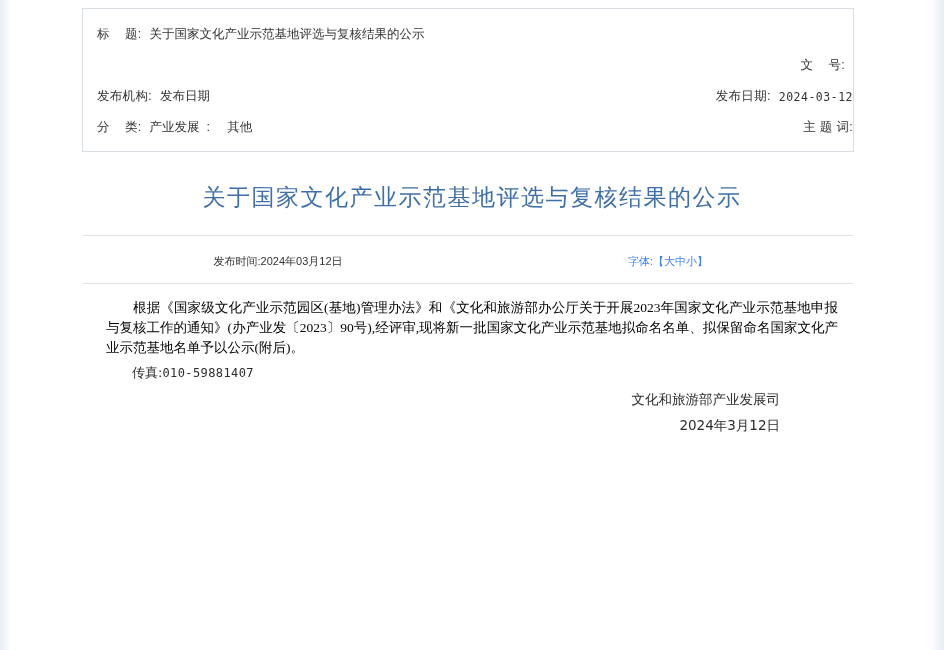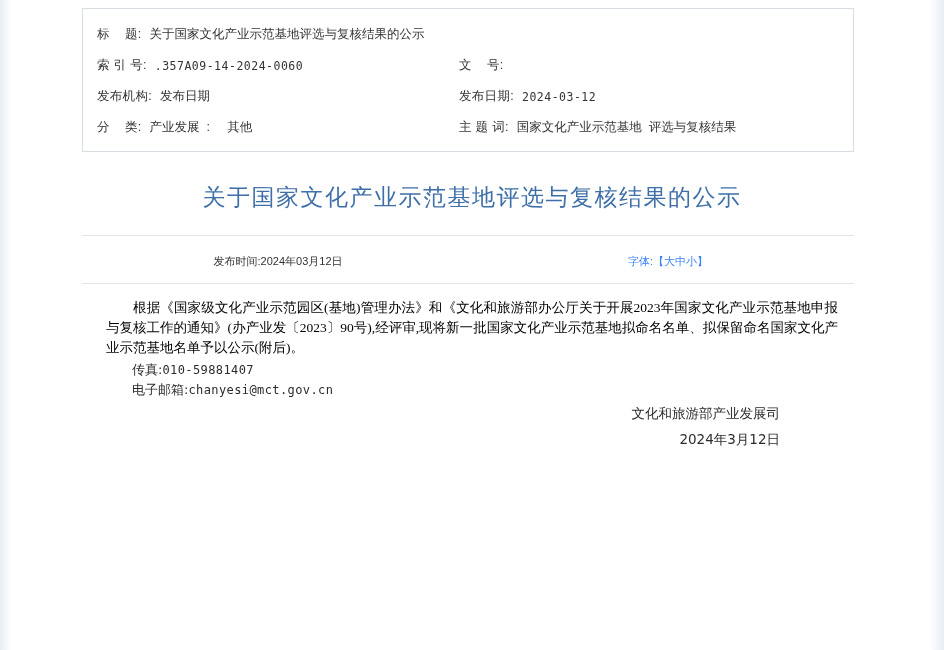--- a/index.html
+++ b/index.html
@@ -66,21 +66,21 @@
     font-size: 12.5px;
     padding-left: 8px;
     white-space: pre;
   }
   .meta-value.mono {
     font-family: "DejaVu Sans Mono", monospace;
     font-size: 11.5px;
     letter-spacing: 0.5px;
   }
   .col-a { width: 362px; display: flex; align-items: center; }
-  .col-b { flex: 1; display: flex; align-items: center; }
+  .col-b { flex: 1; display: flex; align-items: center; justify-content: flex-end; }
 
   
   .doc-title {
     text-align: center;
     font-size: 23px;
     color: #3f6fa8;
     letter-spacing: 1.5px;
     margin-top: 30px;
     margin-bottom: 22px;
     font-family: "DejaVu Sans", sans-serif;
@@ -121,21 +121,21 @@
     font-size: 13.5px;
     line-height: 20px;
     text-indent: 2em;
     text-align: justify;
     color: #000000;
     margin: 0 0 2px 0;
     font-family: Liberation Serif, serif;
   }
   .contact {
     font-size: 13px;
-    line-height: 20px;
+    line-height: 26px;
     text-indent: 2em;
     color: #2b2b2b;
     margin: 0;
     font-family: "DejaVu Sans", sans-serif;
   }
   .contact .mono {
     font-family: "DejaVu Sans Mono", monospace;
     font-size: 12px;
     letter-spacing: 0.4px;
   }
@@ -160,24 +160,20 @@
   <div class="meta-table">
 
     <div class="meta-row">
       <div class="col-a">
         <span class="meta-label">标    题:</span>
         <span class="meta-value">关于国家文化产业示范基地评选与复核结果的公示</span>
       </div>
     </div>
 
     <div class="meta-row">
-      <div class="col-a">
-        <span class="meta-label">索 引 号:</span>
-        <span class="meta-value mono">.357A09-14-2024-0060</span>
-      </div>
       <div class="col-b">
         <span class="meta-label">文    号:</span>
         <span class="meta-value"></span>
       </div>
     </div>
 
     <div class="meta-row">
       <div class="col-a">
         <span class="meta-label">发布机构:</span>
         <span class="meta-value">发布日期</span>
@@ -188,21 +184,20 @@
       </div>
     </div>
 
     <div class="meta-row">
       <div class="col-a">
         <span class="meta-label">分    类:</span>
         <span class="meta-value">产业发展  :     其他</span>
       </div>
       <div class="col-b">
         <span class="meta-label">主 题 词:</span>
-        <span class="meta-value">国家文化产业示范基地  评选与复核结果</span>
       </div>
     </div>
 
   </div>
 
   <div class="doc-title">关于国家文化产业示范基地评选与复核结果的公示</div>
 
   <div class="rule"></div>
 
   <div class="subinfo">
@@ -211,23 +206,20 @@
   </div>
 
   <div class="rule"></div>
 
   <div class="body-wrap">
     <p class="para">根据《国家级文化产业示范园区(基地)管理办法》和《文化和旅游部办公厅关于开展2023年国家文化产业示范基地申报与复核工作的通知》(办产业发〔2023〕90号),经评审,现将新一批国家文化产业示范基地拟命名名单、拟保留命名国家文化产业示范基地名单予以公示(附后)。</p>
 
     <p class="contact">
       <span>传真:</span><span class="mono">010-59881407</span>
     </p>
-    <p class="contact">
-      <span>电子邮箱:</span><span class="mono">chanyesi@mct.gov.cn</span>
-    </p>
 
     <div class="signature">
       <div>文化和旅游部产业发展司</div>
       <div>2024年3月12日</div>
     </div>
   </div>
 
 </div>
 
 </body></html>

